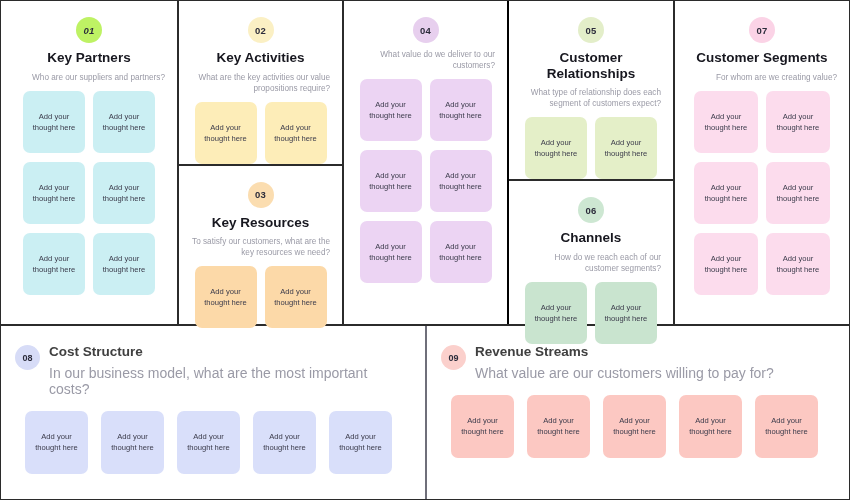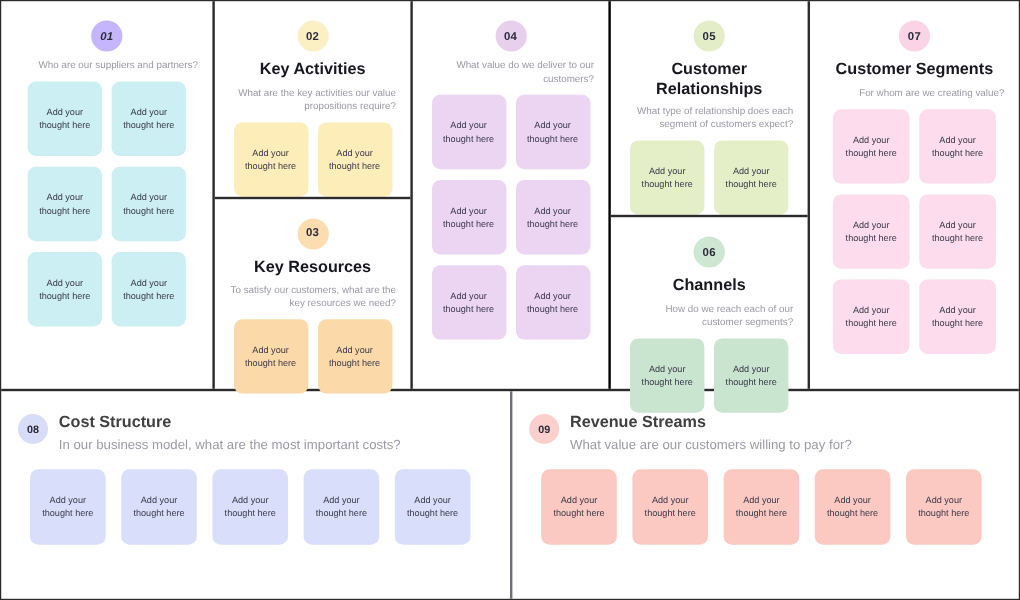--- a/index.html
+++ b/index.html
@@ -156,21 +156,21 @@
   }
   .btext { padding-top: 1px; }
   .btitle {
     font-size: 13.5px;
     font-weight: bold;
     color: #404040;
     line-height: 1.1;
   }
   .bsub {
     margin-top: 5px;
-    font-size: 11px;
+    font-size: 14px;
     color: #9a9aa6;
   }
   .bnotes {
     margin-top: 14px;
     display: flex;
     gap: 0 13px;
     padding-left: 10px;
   }
   .bnote {
     width: 63px;
@@ -191,21 +191,22 @@
 <body>
 
 <div class="canvas">
 
   <div class="hsplit"></div>
 
   <div class="top-row">
 
     <div class="col c1">
       <div class="block">
-        <div class="badge" style="background: #c4b5fd; font-style: italic;">01</div>
+        <div class="badge" style="background: #bef264; font-style: italic;">01</div>
+        <div class="block-title">Key Partners</div>
         <div class="block-sub">Who are our suppliers and partners?</div>
         <div class="notes">
             <div class="note" style="background: rgb(203, 239, 243);">Add your<br>thought here</div>
             <div class="note" style="background: rgb(203, 239, 243);">Add your<br>thought here</div>
             <div class="note" style="background: rgb(203, 239, 243);">Add your<br>thought here</div>
             <div class="note" style="background: rgb(203, 239, 243);">Add your<br>thought here</div>
             <div class="note" style="background: rgb(203, 239, 243);">Add your<br>thought here</div>
             <div class="note" style="background: rgb(203, 239, 243);">Add your<br>thought here</div>
           </div>
       </div>

